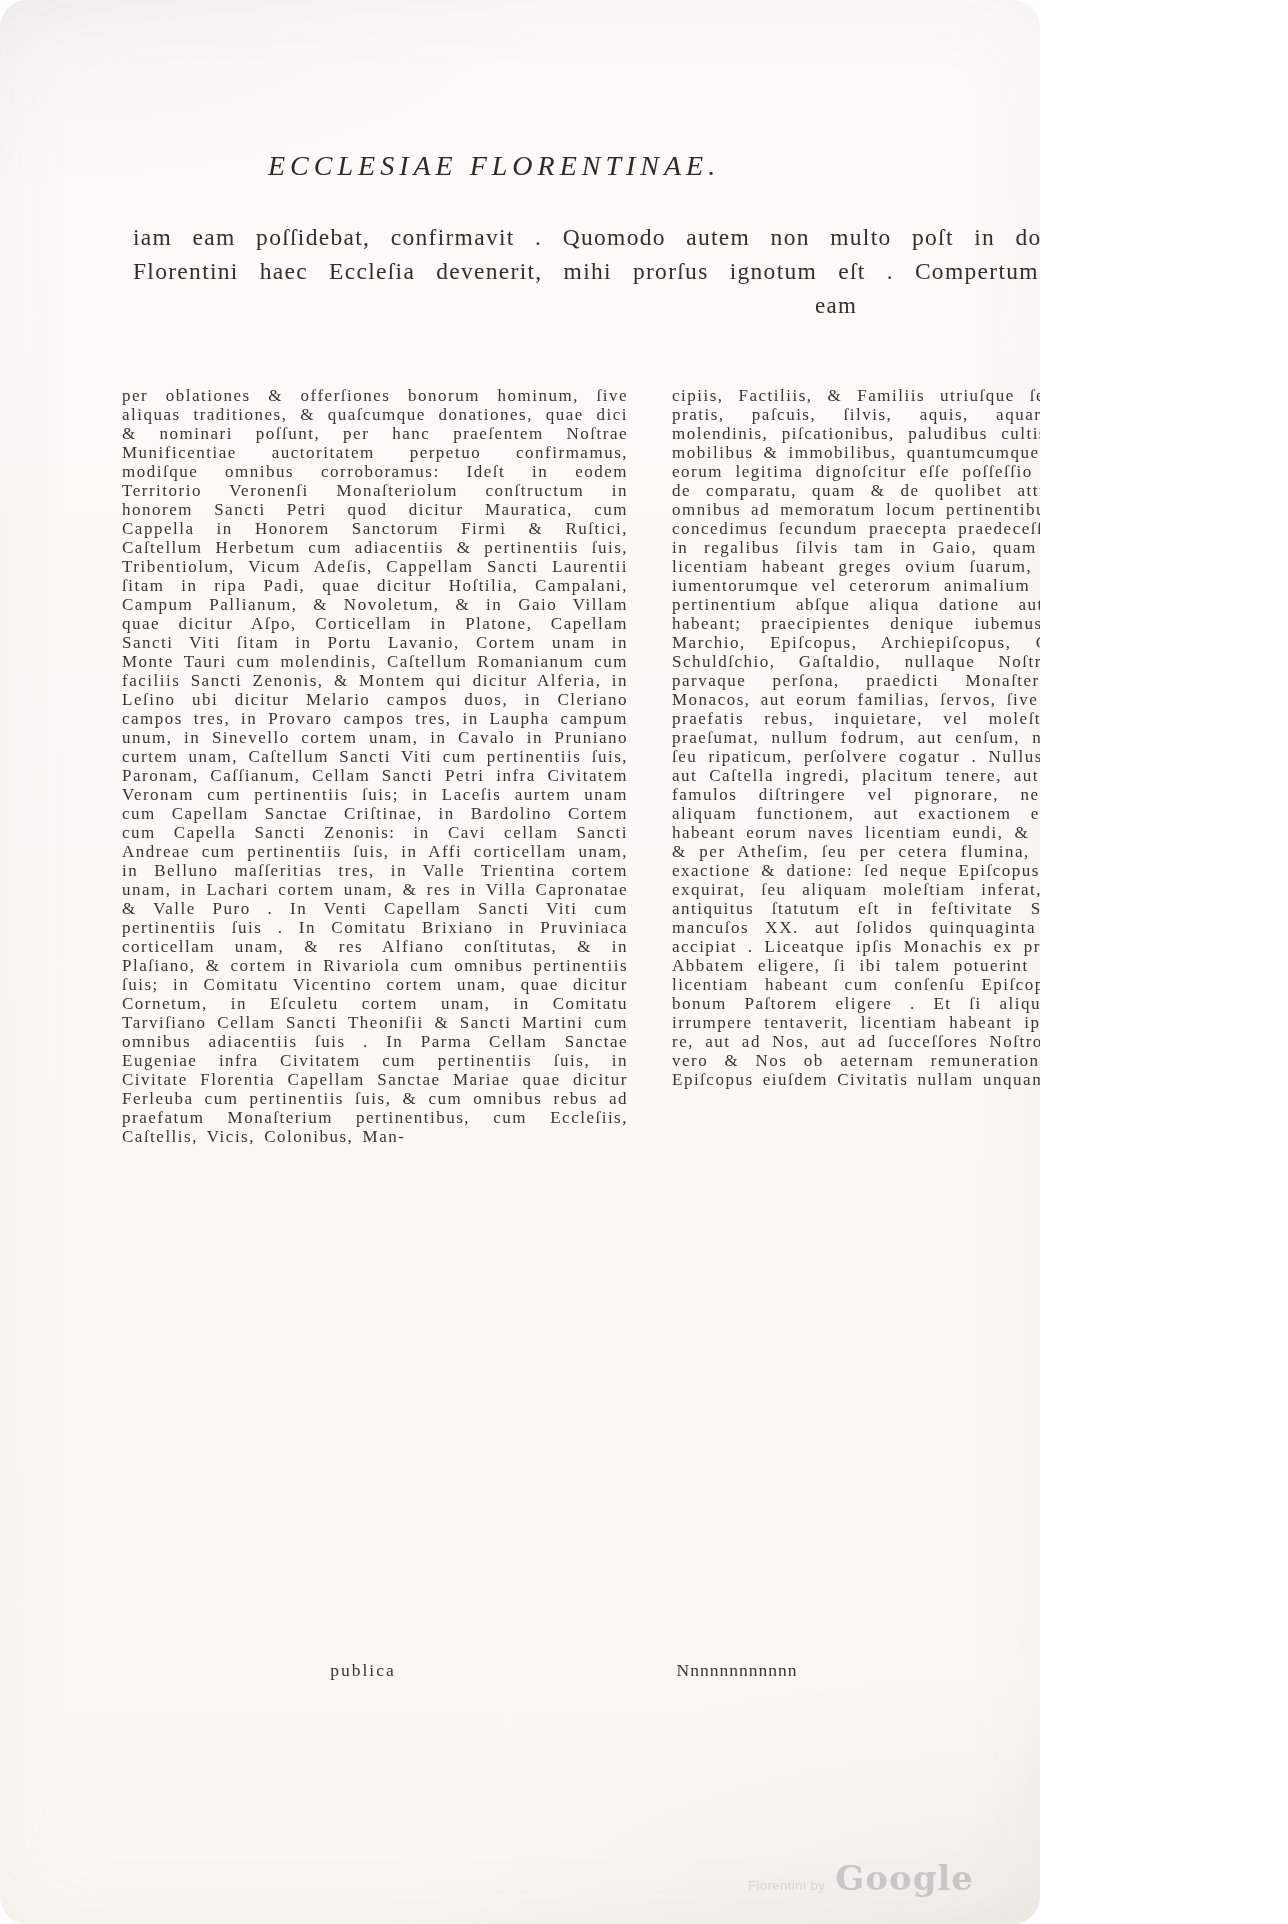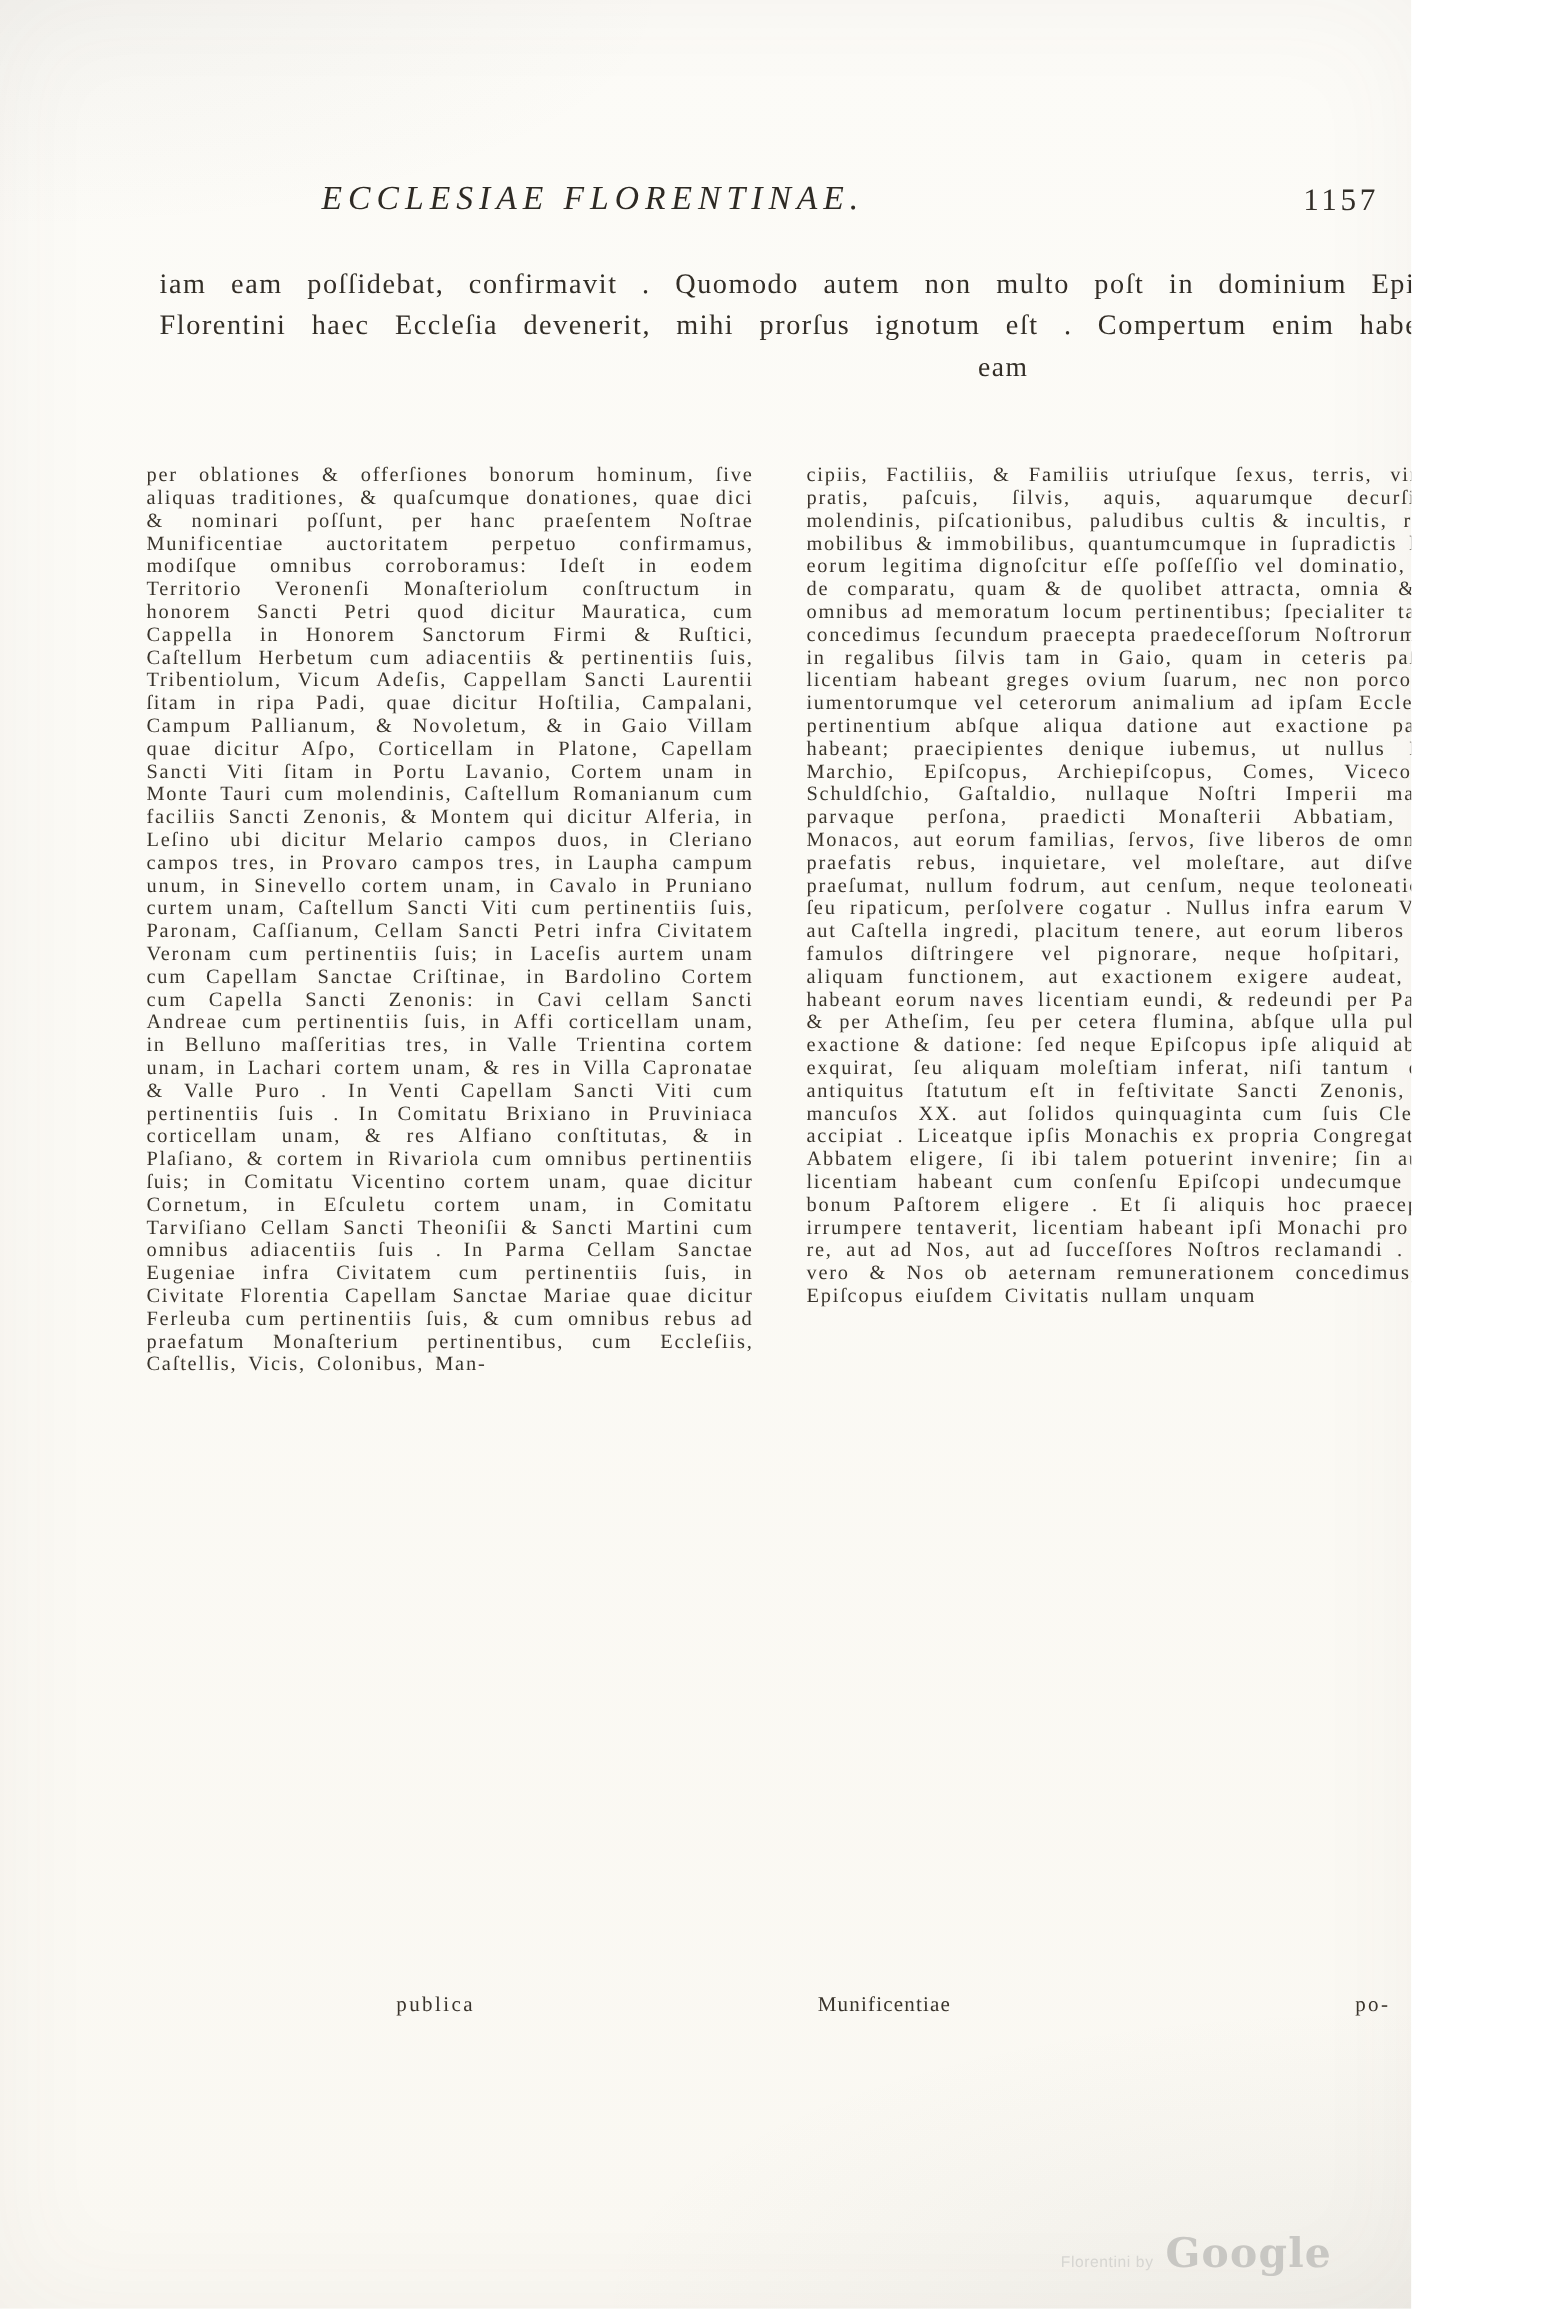--- a/index.html
+++ b/index.html
@@ -2,30 +2,31 @@
 <html><head>
 <meta charset="utf-8">
 <style>
   html, body {
     margin: 0;
     padding: 0;
     background: #ffffff;
   }
   .scan {
     position: relative;
-    width: 1176px;
+    width: 1040px;
     height: 1924px;
     overflow: hidden;
     background:
       radial-gradient(900px 320px at 2% 0%, rgba(110,110,104,0.05), transparent 60%),
       radial-gradient(1100px 420px at 98% 100%, rgba(110,110,104,0.07), transparent 60%),
       linear-gradient(#fcfbf7, #faf8f2);
     box-shadow: inset 0 0 90px rgba(90,85,70,0.05);
     color: #36312a;
     font-family: "Liberation Serif", "DejaVu Serif", serif;
+    border-radius: 27px;
   }
   .running-title {
     position: absolute;
     top: 150px;
     left: 268px;
     font-style: italic;
     font-size: 28px;
     letter-spacing: 5px;
     color: #2e2a24;
     white-space: nowrap;
@@ -143,21 +144,21 @@
     <div class="intro-catchword">eam</div>
   </section>
 
   <section class="columns">
     <div class="col col-left">per oblationes &amp; offerſiones bonorum hominum, ſive aliquas traditiones, &amp; quaſcumque donationes, quae dici &amp; nominari poſſunt, per hanc praeſentem Noſtrae Munificentiae auctoritatem perpetuo confirmamus, modiſque omnibus corroboramus: Ideſt in eodem Territorio Veronenſi Monaſteriolum conſtructum in honorem Sancti Petri quod dicitur Mauratica, cum Cappella in Honorem Sanctorum Firmi &amp; Ruſtici, Caſtellum Herbetum cum adiacentiis &amp; pertinentiis ſuis, Tribentiolum, Vicum Adeſis, Cappellam Sancti Laurentii ſitam in ripa Padi, quae dicitur Hoſtilia, Campalani, Campum Pallianum, &amp; Novoletum, &amp; in Gaio Villam quae dicitur Aſpo, Corticellam in Platone, Capellam Sancti Viti ſitam in Portu Lavanio, Cortem unam in Monte Tauri cum molendinis, Caſtellum Romanianum cum faciliis Sancti Zenonis, &amp; Montem qui dicitur Alferia, in Leſino ubi dicitur Melario campos duos, in Cleriano campos tres, in Provaro campos tres, in Laupha campum unum, in Sinevello cortem unam, in Cavalo in Pruniano curtem unam, Caſtellum Sancti Viti cum pertinentiis ſuis, Paronam, Caſſianum, Cellam Sancti Petri infra Civitatem Veronam cum pertinentiis ſuis; in Laceſis aurtem unam cum Capellam Sanctae Criſtinae, in Bardolino Cortem cum Capella Sancti Zenonis: in Cavi cellam Sancti Andreae cum pertinentiis ſuis, in Affi corticellam unam, in Belluno maſſeritias tres, in Valle Trientina cortem unam, in Lachari cortem unam, &amp; res in Villa Capronatae &amp; Valle Puro . In Venti Capellam Sancti Viti cum pertinentiis ſuis . In Comitatu Brixiano in Pruviniaca corticellam unam, &amp; res Alfiano conſtitutas, &amp; in Plaſiano, &amp; cortem in Rivariola cum omnibus pertinentiis ſuis; in Comitatu Vicentino cortem unam, quae dicitur Cornetum, in Eſculetu cortem unam, in Comitatu Tarviſiano Cellam Sancti Theoniſii &amp; Sancti Martini cum omnibus adiacentiis ſuis . In Parma Cellam Sanctae Eugeniae infra Civitatem cum pertinentiis ſuis, in Civitate Florentia Capellam Sanctae Mariae quae dicitur Ferleuba cum pertinentiis ſuis, &amp; cum omnibus rebus ad praefatum Monaſterium pertinentibus, cum Eccleſiis, Caſtellis, Vicis, Colonibus, Man-</div>
     <div class="col col-right">cipiis, Factiliis, &amp; Familiis utriuſque ſexus, terris, vineis, pratis, paſcuis, ſilvis, aquis, aquarumque decurſibus, molendinis, piſcationibus, paludibus cultis &amp; incultis, rebus mobilibus &amp; immobilibus, quantumcumque in ſupradictis locis eorum legitima dignoſcitur eſſe poſſeſſio vel dominatio, tam de comparatu, quam &amp; de quolibet attracta, omnia &amp; ex omnibus ad memoratum locum pertinentibus; ſpecialiter tamen concedimus ſecundum praecepta praedeceſſorum Noſtrorum, ut in regalibus ſilvis tam in Gaio, quam in ceteris paſcuis licentiam habeant greges ovium ſuarum, nec non porcorum, iumentorumque vel ceterorum animalium ad ipſam Eccleſiam pertinentium abſque aliqua datione aut exactione paſcua habeant; praecipientes denique iubemus, ut nullus Dux, Marchio, Epiſcopus, Archiepiſcopus, Comes, Vicecomes, Schuldſchio, Gaſtaldio, nullaque Noſtri Imperii magna, parvaque perſona, praedicti Monaſterii Abbatiam, vel Monacos, aut eorum familias, ſervos, ſive liberos de omnibus praefatis rebus, inquietare, vel moleſtare, aut diſveſtire praeſumat, nullum fodrum, aut cenſum, neque teoloneaticum, ſeu ripaticum, perſolvere cogatur . Nullus infra earum Villas aut Caſtella ingredi, placitum tenere, aut eorum liberos ſive famulos diſtringere vel pignorare, neque hoſpitari, ſeu aliquam functionem, aut exactionem exigere audeat, ſed habeant eorum naves licentiam eundi, &amp; redeundi per Padum &amp; per Atheſim, ſeu per cetera flumina, abſque ulla publica exactione &amp; datione: ſed neque Epiſcopus ipſe aliquid ab eis exquirat, ſeu aliquam moleſtiam inferat, niſi tantum quod antiquitus ſtatutum eſt in feſtivitate Sancti Zenonis, aut mancuſos XX. aut ſolidos quinquaginta cum ſuis Clericis accipiat . Liceatque ipſis Monachis ex propria Congregatione Abbatem eligere, ſi ibi talem potuerint invenire; ſin autem licentiam habeant cum conſenſu Epiſcopi undecumque ſibi bonum Paſtorem eligere . Et ſi aliquis hoc praeceptum irrumpere tentaverit, licentiam habeant ipſi Monachi pro hac re, aut ad Nos, aut ad ſucceſſores Noſtros reclamandi . Hoc vero &amp; Nos ob aeternam remunerationem concedimus, ut Epiſcopus eiuſdem Civitatis nullam unquam</div>
   </section>
 
   <footer class="page-footer">
     <span class="catchword-left">publica</span>
-    <span class="signature-mark">Munificentiae</span>
+    <span class="signature-mark">Nnnnnnnnnnnn</span>
     <span class="catchword-right">po-</span>
   </footer>
 
   <div class="watermark">
     <span class="wm-prefix">Florentini by</span>
     <span class="wm-brand">Google</span>
   </div>
 
 </div>
 

